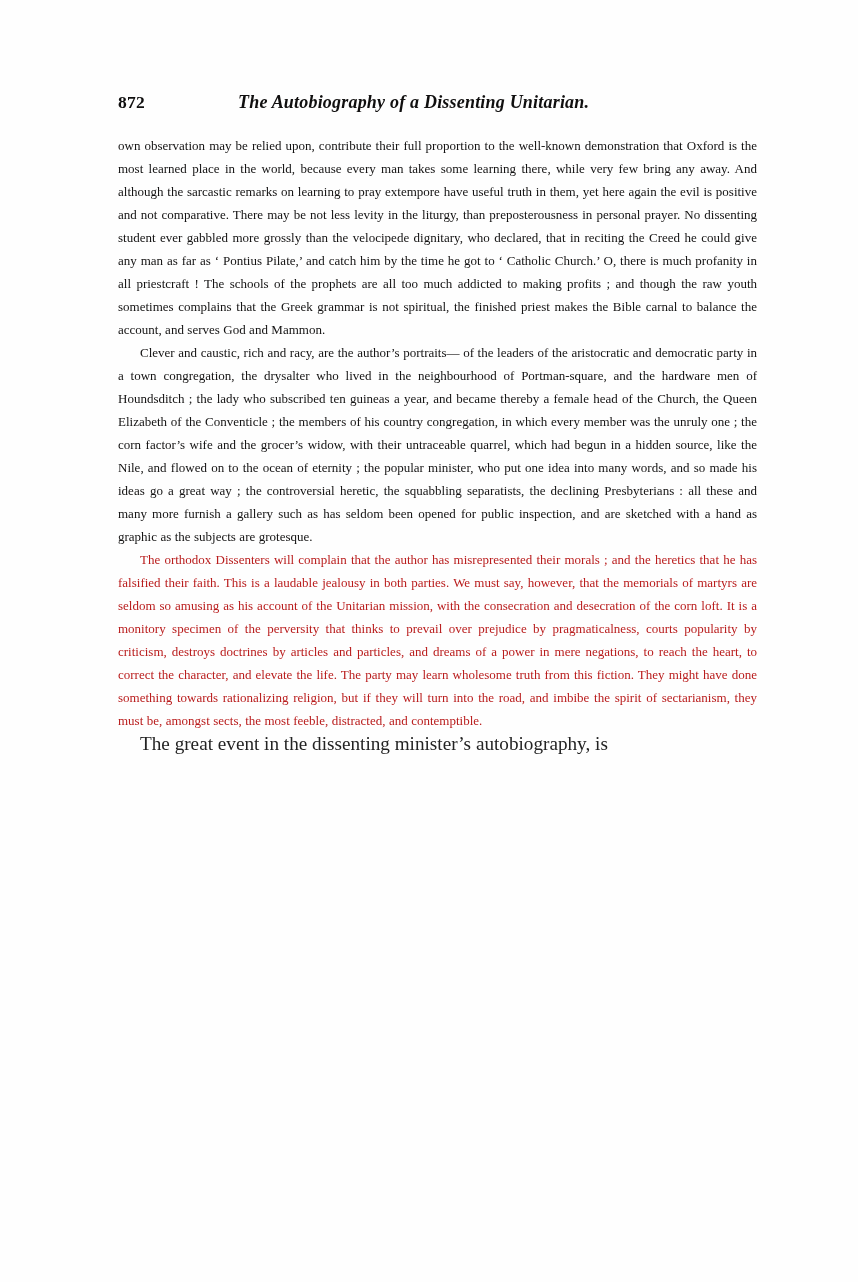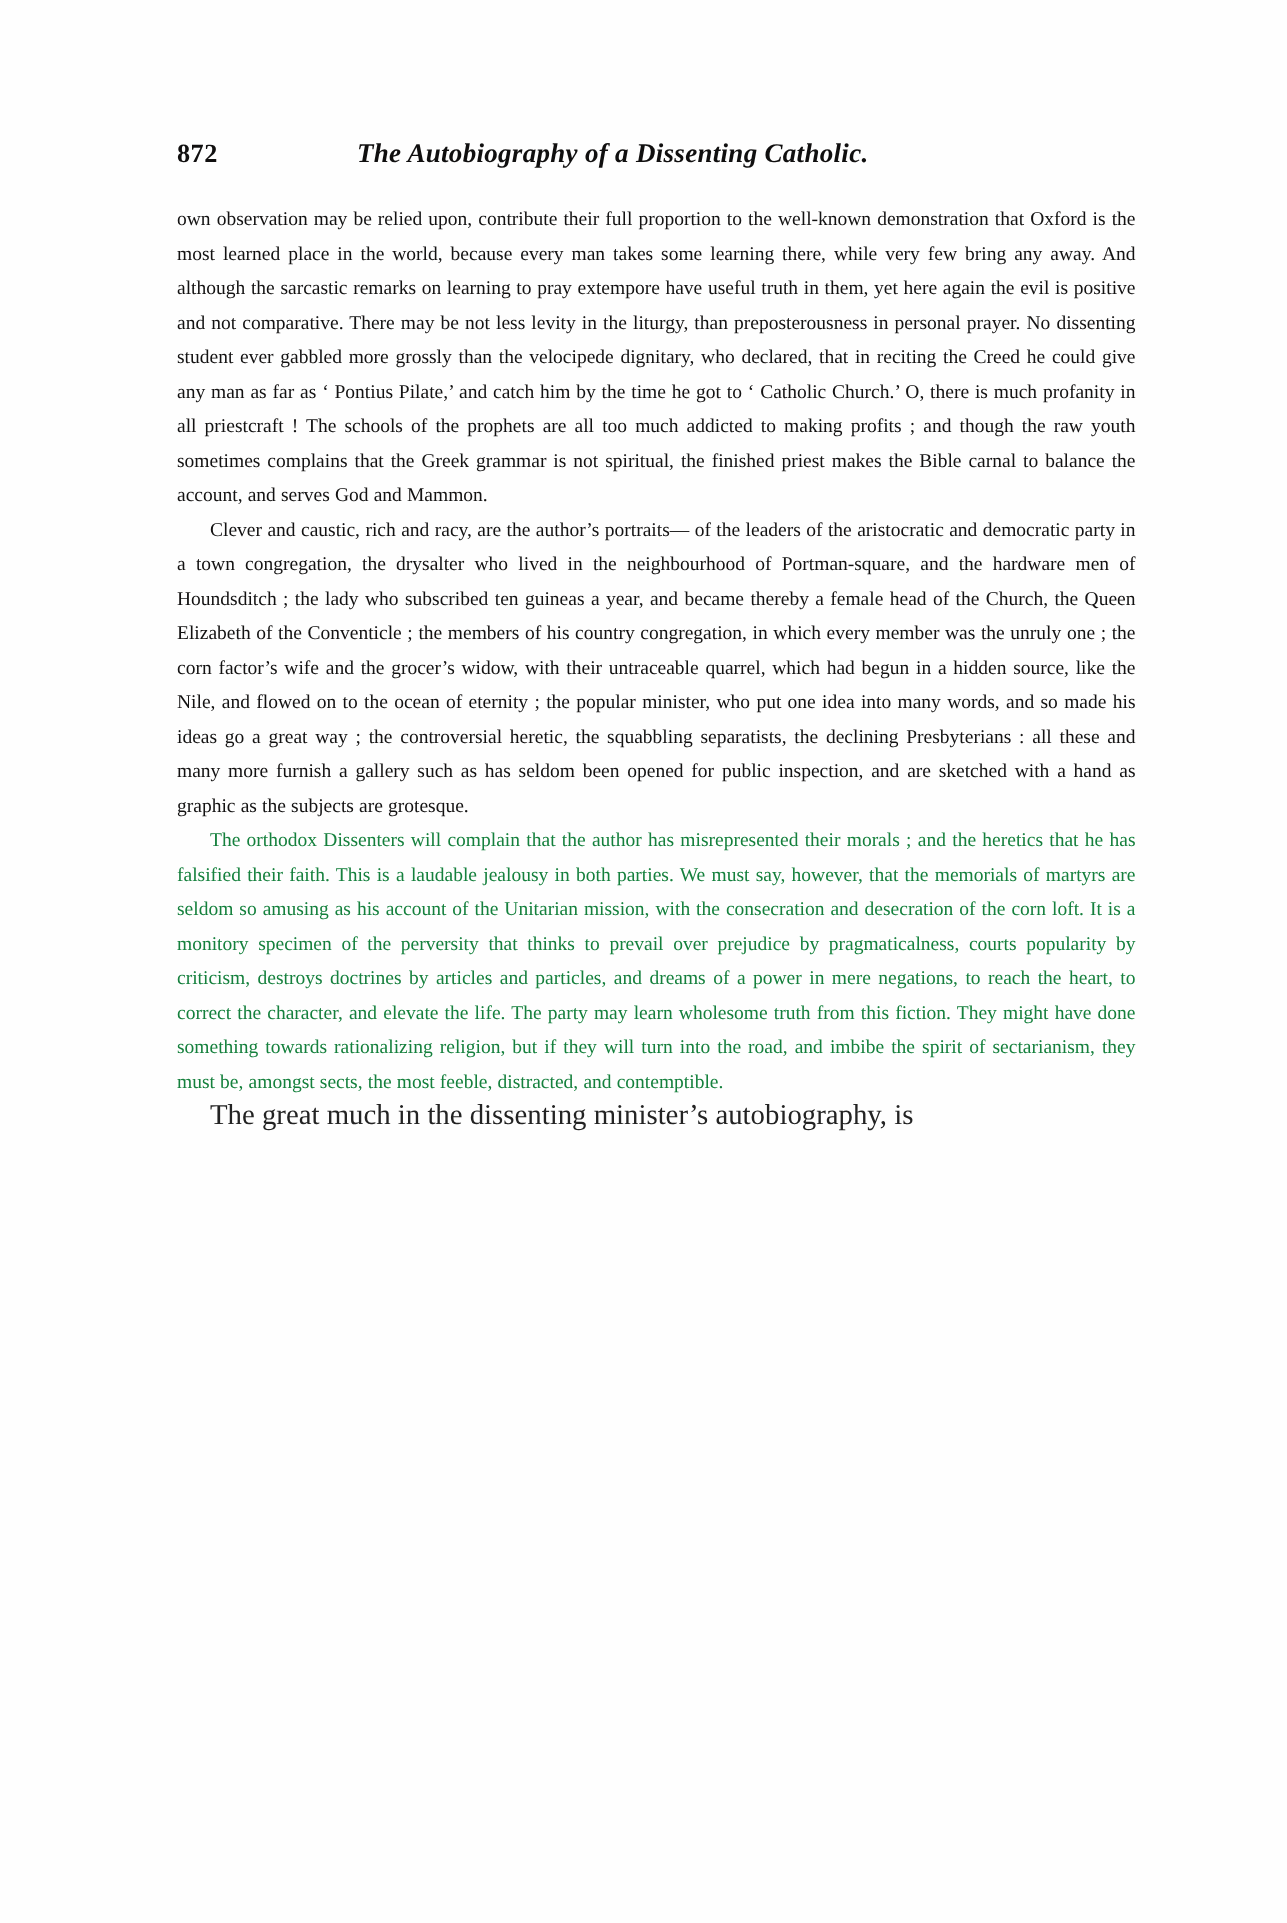--- a/index.html
+++ b/index.html
@@ -55,39 +55,39 @@
     line-height: 23.0px;
     text-align: justify;
     text-align-last: left;
     color: #131212;
     letter-spacing: 0.0px;
     word-spacing: 0.2px;
   }
   .para.indent {
     text-indent: 22px;
   }
-  .fade-2 { color: #15803d; }
+  .fade-2 { color: #b91c1c; }
   .lastline {
     margin: 0;
     font-size: 19.2px;
     line-height: 23.0px;
     text-indent: 22px;
     color: #232323;
   }
 </style>
 </head>
 <body>
 
 <div class="page">
 
   <div class="running-head">
     <span class="folio">872</span>
-    <span class="head-title">The Autobiography of a Dissenting Catholic.</span>
+    <span class="head-title">The Autobiography of a Dissenting Unitarian.</span>
   </div>
 
   <div class="textblock">
     <p class="para">own observation may be relied upon, contribute their full proportion to the well-known demonstration that Oxford is the most learned place in the world, because every man takes some learning there, while very few bring any away. And although the sarcastic remarks on learning to pray extempore have useful truth in them, yet here again the evil is positive and not comparative. There may be not less levity in the liturgy, than preposterousness in personal prayer. No dissenting student ever gabbled more grossly than the velocipede dignitary, who declared, that in reciting the Creed he could give any man as far as ‘ Pontius Pilate,’ and catch him by the time he got to ‘ Catholic Church.’ O, there is much profanity in all priestcraft ! The schools of the prophets are all too much addicted to making profits ; and though the raw youth sometimes complains that the Greek grammar is not spiritual, the finished priest makes the Bible carnal to balance the account, and serves God and Mammon.</p>
     <p class="para indent">Clever and caustic, rich and racy, are the author’s portraits— of the leaders of the aristocratic and democratic party in a town congregation, the drysalter who lived in the neighbourhood of Portman-square, and the hardware men of Houndsditch ; the lady who subscribed ten guineas a year, and became thereby a female head of the Church, the Queen Elizabeth of the Conventicle ; the members of his country congregation, in which every member was the unruly one ; the corn factor’s wife and the grocer’s widow, with their untraceable quarrel, which had begun in a hidden source, like the Nile, and flowed on to the ocean of eternity ; the popular minister, who put one idea into many words, and so made his ideas go a great way ; the controversial heretic, the squabbling separatists, the declining Presbyterians : all these and many more furnish a gallery such as has seldom been opened for public inspection, and are sketched with a hand as graphic as the subjects are grotesque.</p>
     <p class="para indent fade-2">The orthodox Dissenters will complain that the author has misrepresented their morals ; and the heretics that he has falsified their faith. This is a laudable jealousy in both parties. We must say, however, that the memorials of martyrs are seldom so amusing as his account of the Unitarian mission, with the consecration and desecration of the corn loft. It is a monitory specimen of the perversity that thinks to prevail over prejudice by pragmaticalness, courts popularity by criticism, destroys doctrines by articles and particles, and dreams of a power in mere negations, to reach the heart, to correct the character, and elevate the life. The party may learn wholesome truth from this fiction. They might have done something towards rationalizing religion, but if they will turn into the road, and imbibe the spirit of sectarianism, they must be, amongst sects, the most feeble, distracted, and contemptible.</p>
-    <p class="lastline">The great much in the dissenting minister’s autobiography, is</p>
+    <p class="lastline">The great event in the dissenting minister’s autobiography, is</p>
   </div>
 
 </div>
 
 </body></html>

